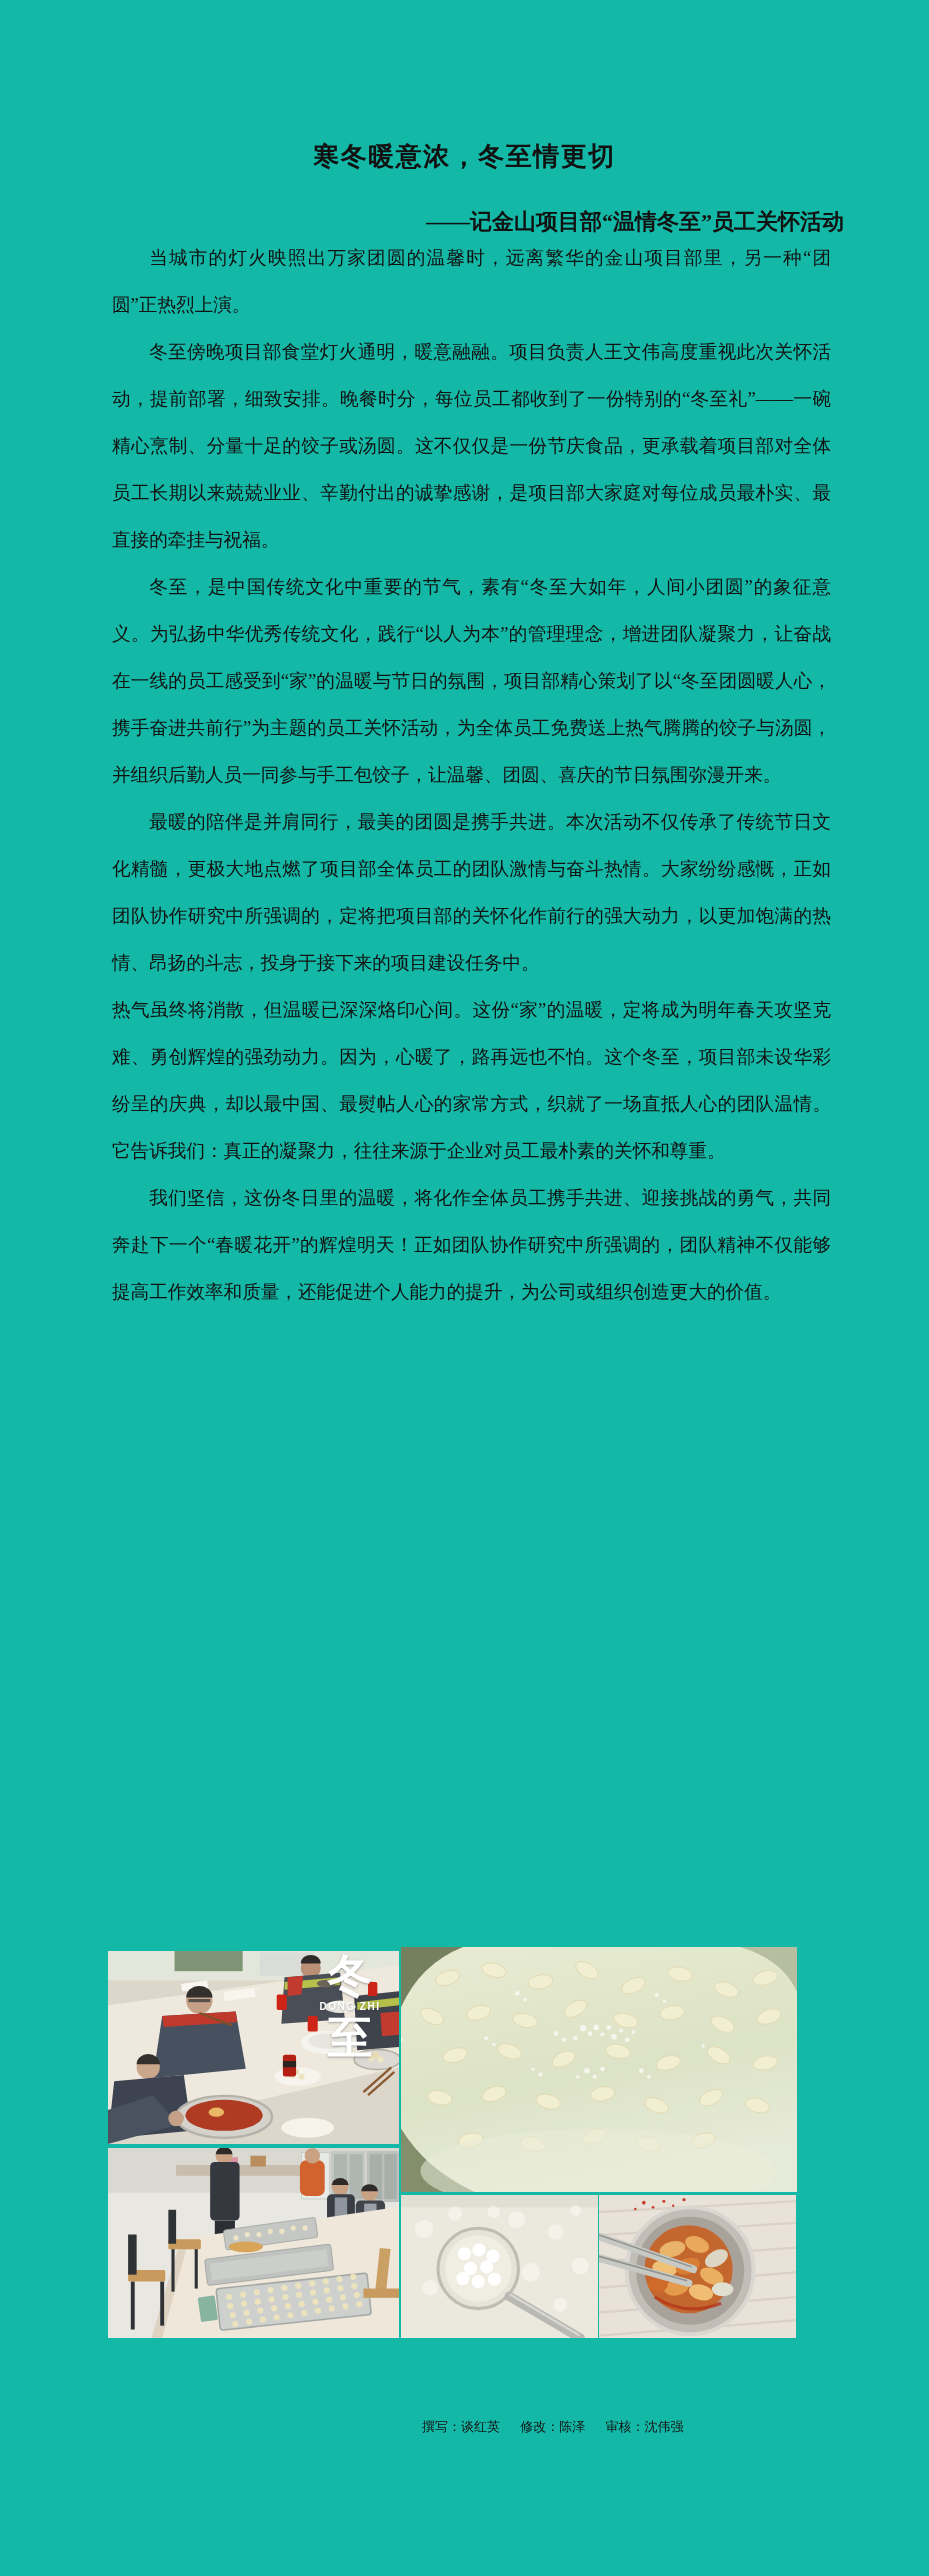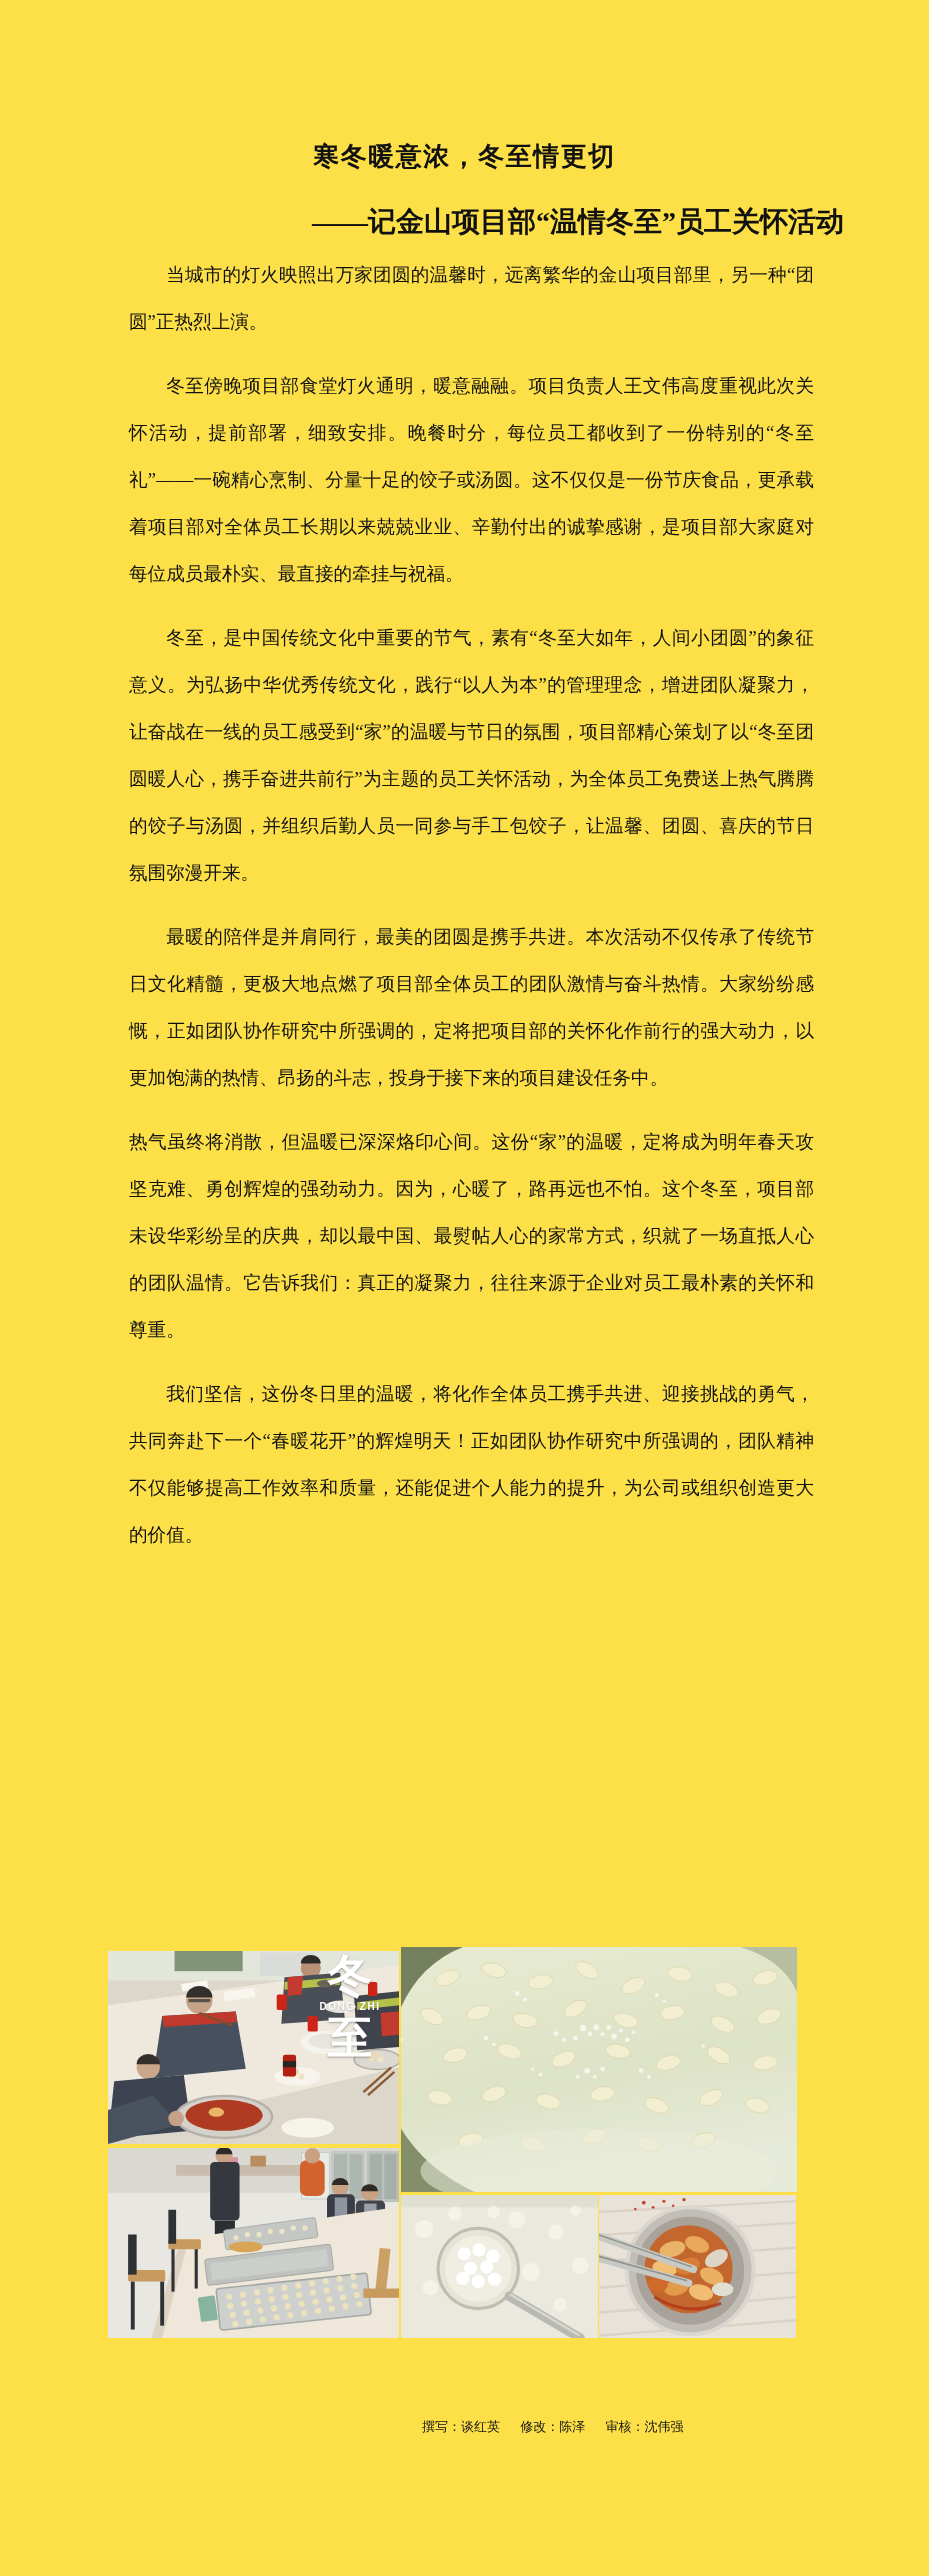--- a/index.html
+++ b/index.html
@@ -1,35 +1,35 @@
 <!DOCTYPE html>
 <html style="font-size:12.4px"><head>
 <meta charset="utf-8">
 <style>
   html,body { margin:0; padding:0; background:#ffffff; }
   .page {
     position:relative; width:929px; height:2576px; margin:0 auto;
-    background:#fde047; color:#111;
+    background:#14b8a6; color:#111;
     font-family:"Liberation Serif","DejaVu Serif",serif;
     overflow:hidden;
   }
   .title {
     position:absolute; top:138px; left:0; right:0; margin:0;
     text-align:center; font-size:26px; font-weight:bold; line-height:37px;
     letter-spacing:1.5px;
   }
   .subtitle {
     position:absolute; top:206px; right:85px; margin:0;
-    font-size:28px; font-weight:bold; line-height:31px;
+    font-size:22px; font-weight:bold; line-height:31px;
   }
   .body-text {
     position:absolute; top:234px; left:112px; width:719px;
     font-size:18.6px; line-height:47px; text-align:justify;
   }
-  .body-text p { margin:17px; text-indent:2em; }
+  .body-text p { margin:0; text-indent:2em; }
   .body-text p.no-indent { text-indent:0; }
 
   .collage { position:absolute; left:108px; top:1947px; width:688px; height:391px; }
   .photo { position:absolute; overflow:hidden; background:#eee; }
   .photo svg { display:block; width:100%; height:100%; }
   .photo-a { left:0;   top:3.9px;   width:291px; height:193px; }
   .photo-b { left:0;   top:201px; width:291px; height:190px; }
   .photo-c { left:293px; top:0;   width:396px; height:245px; }
   .photo-d { left:293px; top:248px; width:197px; height:143px; }
   .photo-e { left:491px; top:248px; width:197px; height:143px; }

